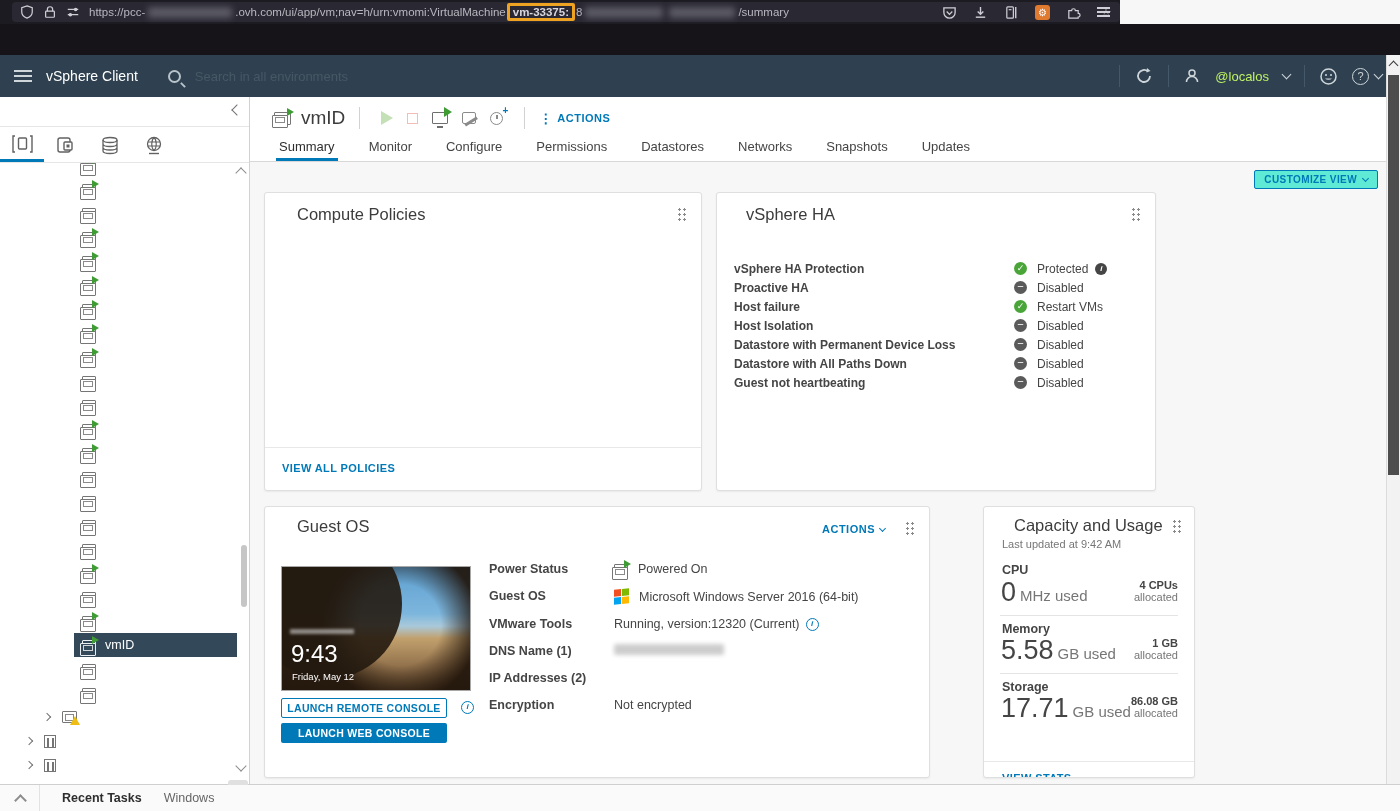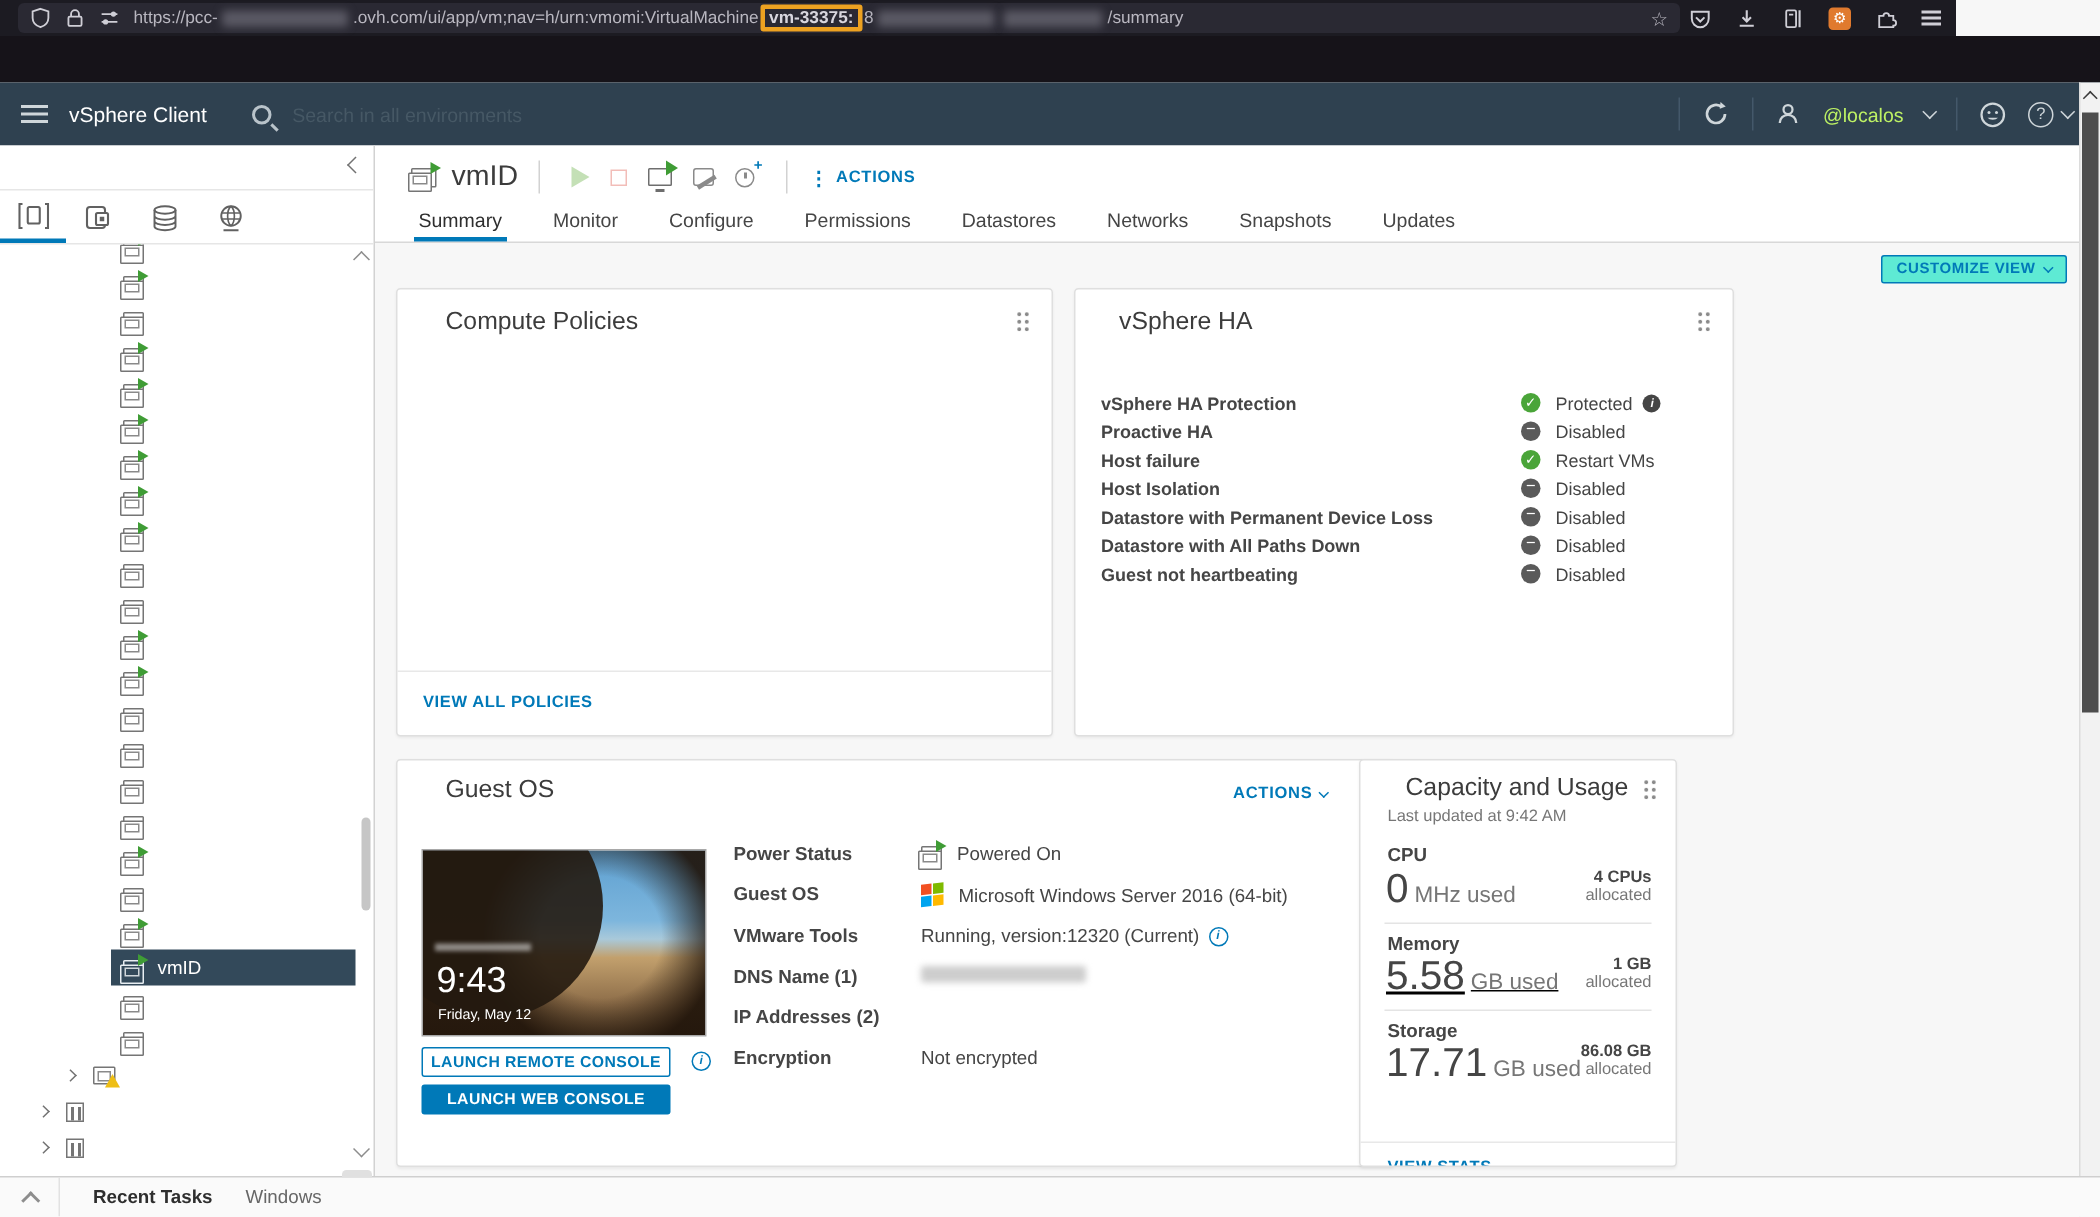--- a/index.html
+++ b/index.html
@@ -1,21 +1,21 @@
 <!DOCTYPE html>
 <html><head>
 <meta charset="utf-8">
 <style>
   * { margin:0; padding:0; box-sizing:border-box; }
   html,body { width:1400px; height:811px; overflow:hidden; font-family:"Liberation Sans", sans-serif; }
   .screen { position:relative; width:1400px; height:811px; background:#f7f7f7; overflow:hidden; }
   .abs { position:absolute; }
 
   
-  .browser-bar { position:absolute; left:0; top:0; width:1304px; height:24px; background:#1c1b22; display:flex; align-items:center; }
+  .browser-bar { position:absolute; left:0; top:0; width:1120px; height:24px; background:#1c1b22; display:flex; align-items:center; }
   .urlfield { position:absolute; left:12px; top:2px; width:1108px; height:20px; background:#2a2933; border-radius:4px; display:flex; align-items:center; padding:0 8px; }
   .url-ico { width:14px; height:14px; margin-right:9px; flex:0 0 auto; }
   .url-text { color:#b9b7c0; font-size:11.5px; white-space:nowrap; display:flex; align-items:center; }
   .blur-dark { height:11px; background:#5a5964; filter:blur(3px); border-radius:2px; display:inline-block; margin:0 3px; }
   .url-hl { border:3px solid #eda221; border-radius:2px; padding:0 3px; margin:0 1px; color:#d8d6de; font-weight:bold; }
   .url-star { margin-left:auto; color:#b9b7c0; font-size:13px; }
   .bricons { position:absolute; right:10px; top:0; height:24px; display:flex; align-items:center; gap:16px; }
   .ext-orange { width:15px; height:15px; background:#e07a2e; border-radius:3px; color:#fff; font-size:10px; line-height:15px; text-align:center; }
   .burger i { display:block; width:13px; height:1.7px; background:#cfced6; margin:2.6px 0; }
 
@@ -559,38 +559,38 @@
           <span class="gos-label">IP Addresses (2)</span>
           <span class="gos-value"></span>
         </div>
         <div class="gos-row" style="margin-top:3px">
           <span class="gos-label">Encryption</span>
           <span class="gos-value">Not encrypted</span>
         </div>
       </div>
     </div>
 
-    <div class="card" style="left:656px; top:344px; width:212px; height:272px;">
+    <div class="card" style="left:733px; top:344px; width:212px; height:272px;">
       <div class="card-title abs" style="left:18px; top:9px;">Capacity and Usage</div>
       <div class="cap-updated abs" style="left:18px; top:31px;">Last updated at 9:42 AM</div>
       <span class="handle" style="right:13px; top:12px;"></span>
 
       <div class="cap-sec-label abs" style="left:18px; top:56px;">CPU</div>
       <div class="abs" style="left:17px; top:70px; display:flex; align-items:baseline;">
         <span class="cap-big">0</span>
         <span class="cap-unit">MHz used</span>
       </div>
       <div class="abs" style="right:16px; top:72px;">
         <div class="cap-alloc1">4 CPUs</div>
         <div class="cap-alloc2">allocated</div>
       </div>
       <div class="cap-div" style="top:108px;"></div>
 
       <div class="cap-sec-label abs" style="left:18px; top:115px;">Memory</div>
-      <div class="abs" style="left:17px; top:128px; display:flex; align-items:baseline;text-decoration:underline;">
+      <div class="abs" style="left:17px; top:128px; display:flex; align-items:baseline;">
         <span class="cap-big">5.58</span>
         <span class="cap-unit">GB used</span>
       </div>
       <div class="abs" style="right:16px; top:130px;">
         <div class="cap-alloc1">1 GB</div>
         <div class="cap-alloc2">allocated</div>
       </div>
       <div class="cap-div" style="top:166px;"></div>
 
       <div class="cap-sec-label abs" style="left:18px; top:173px;">Storage</div>

